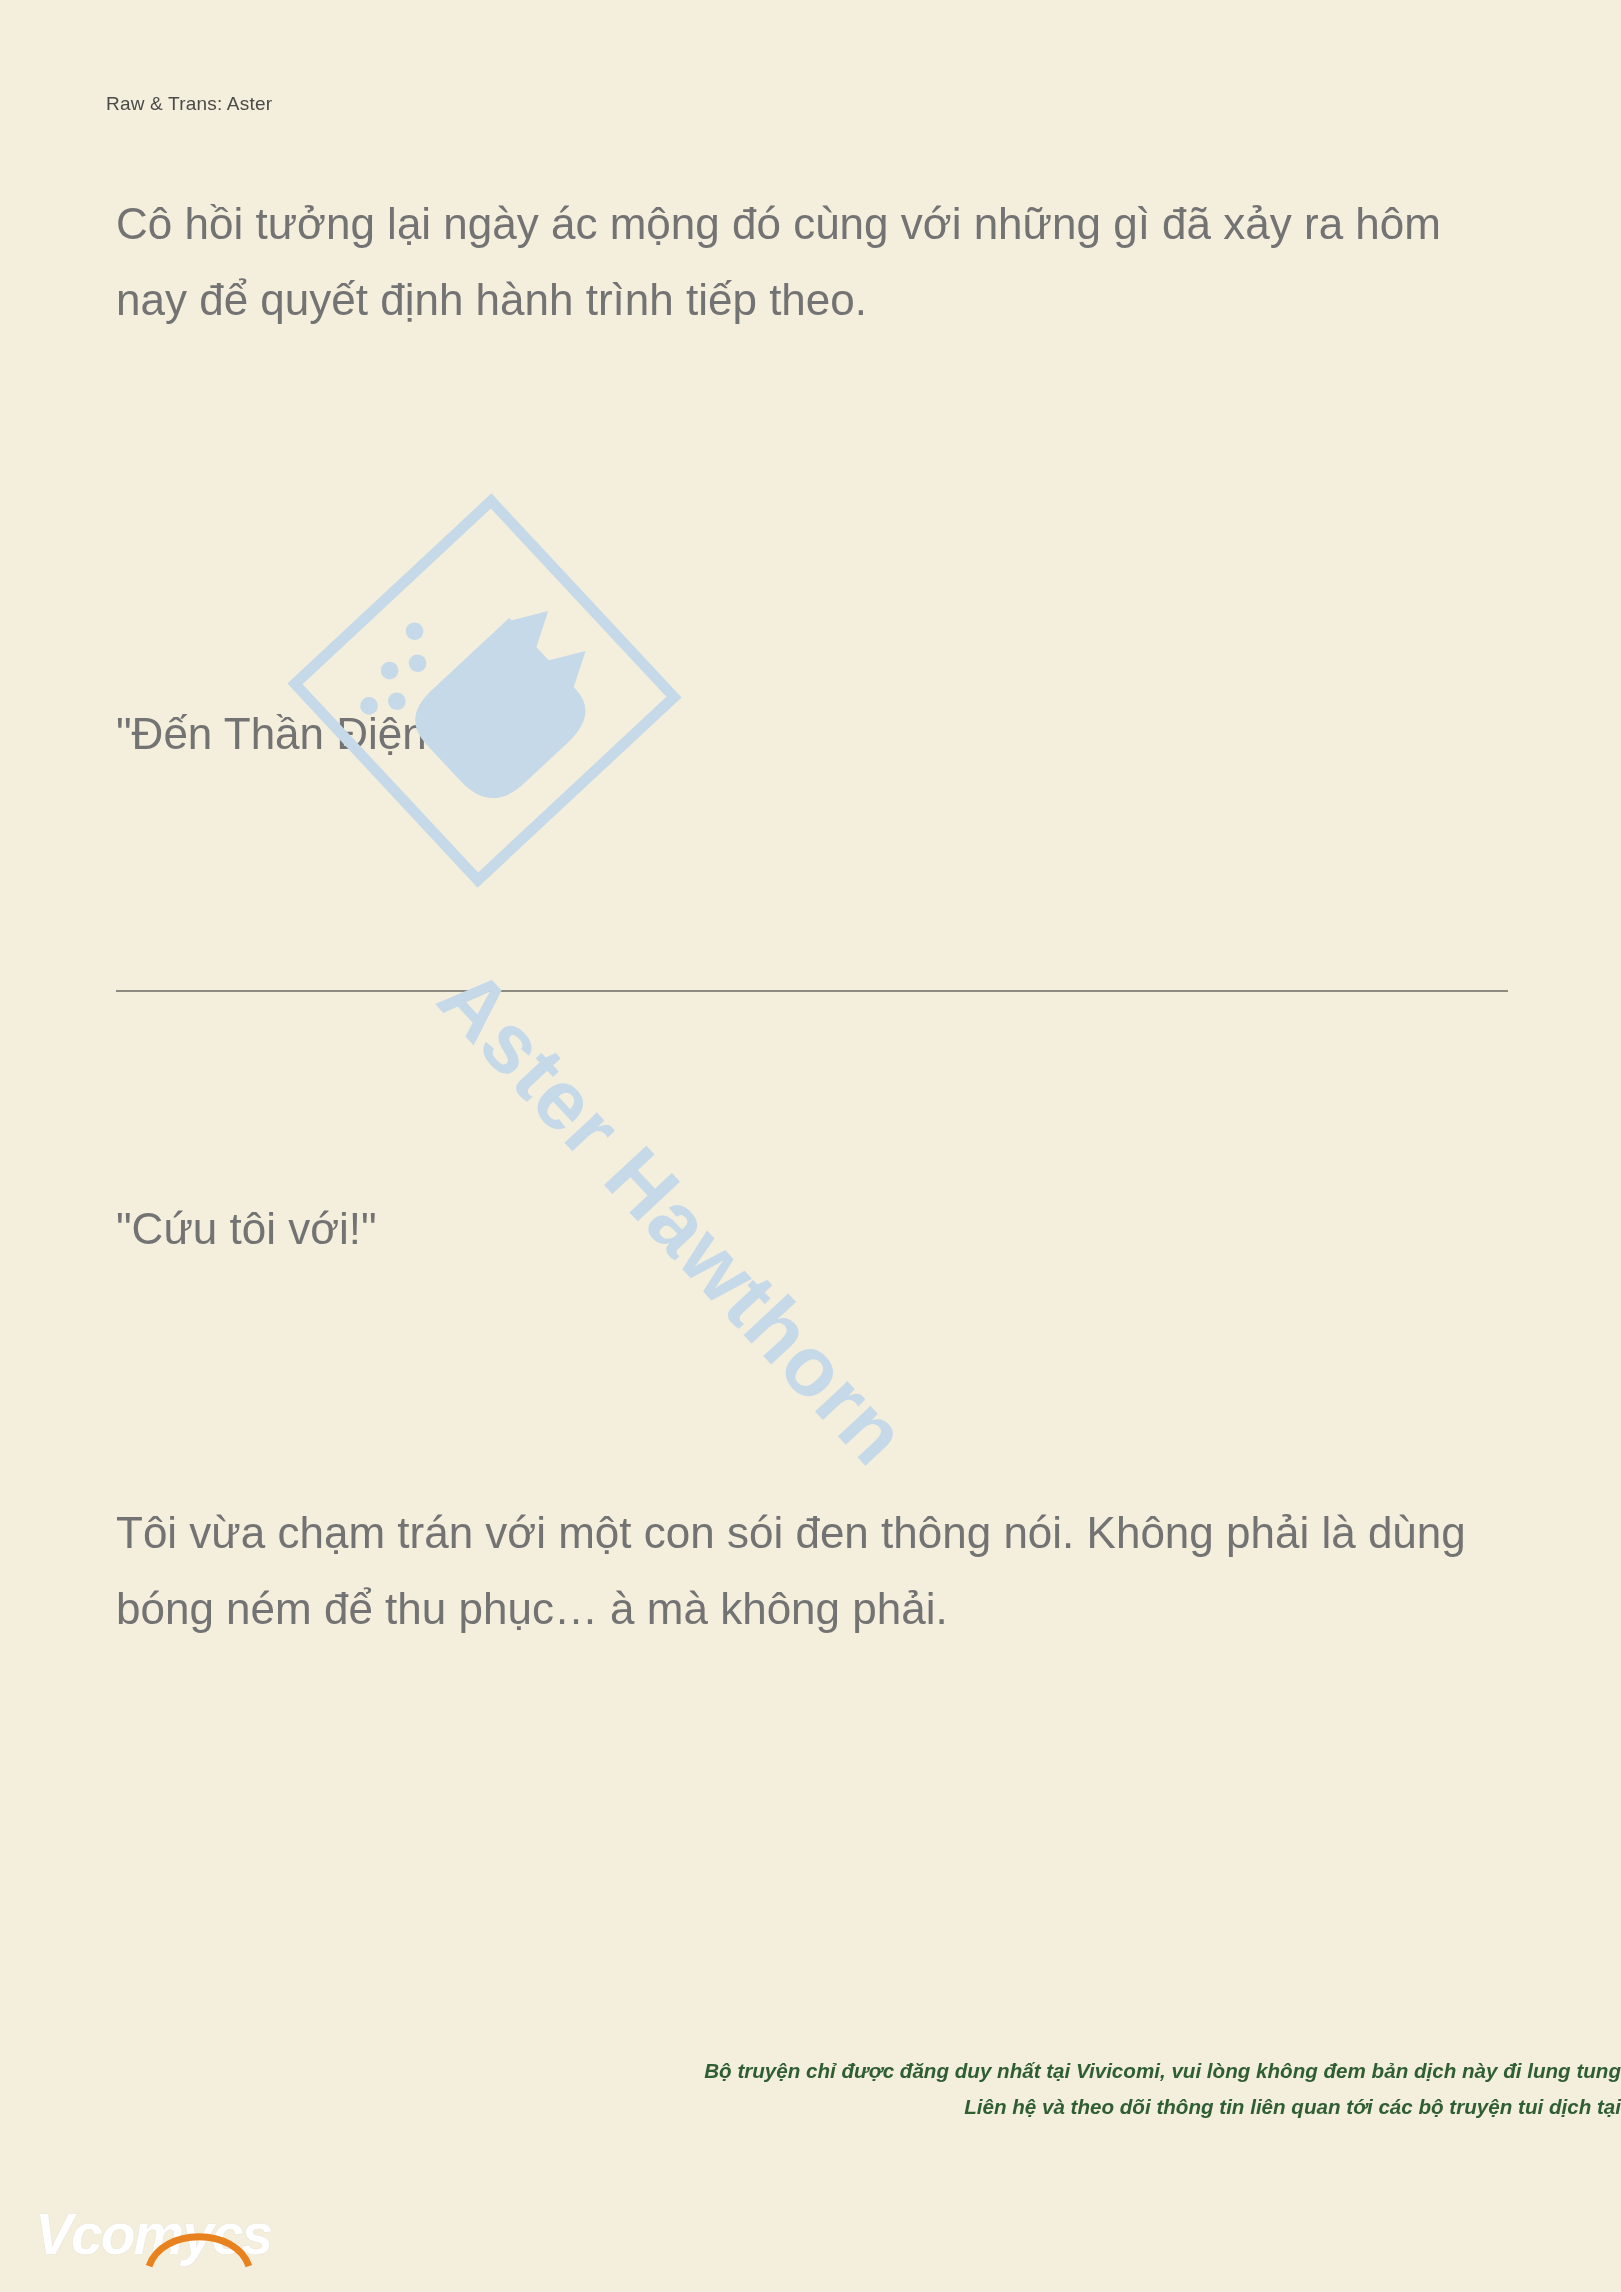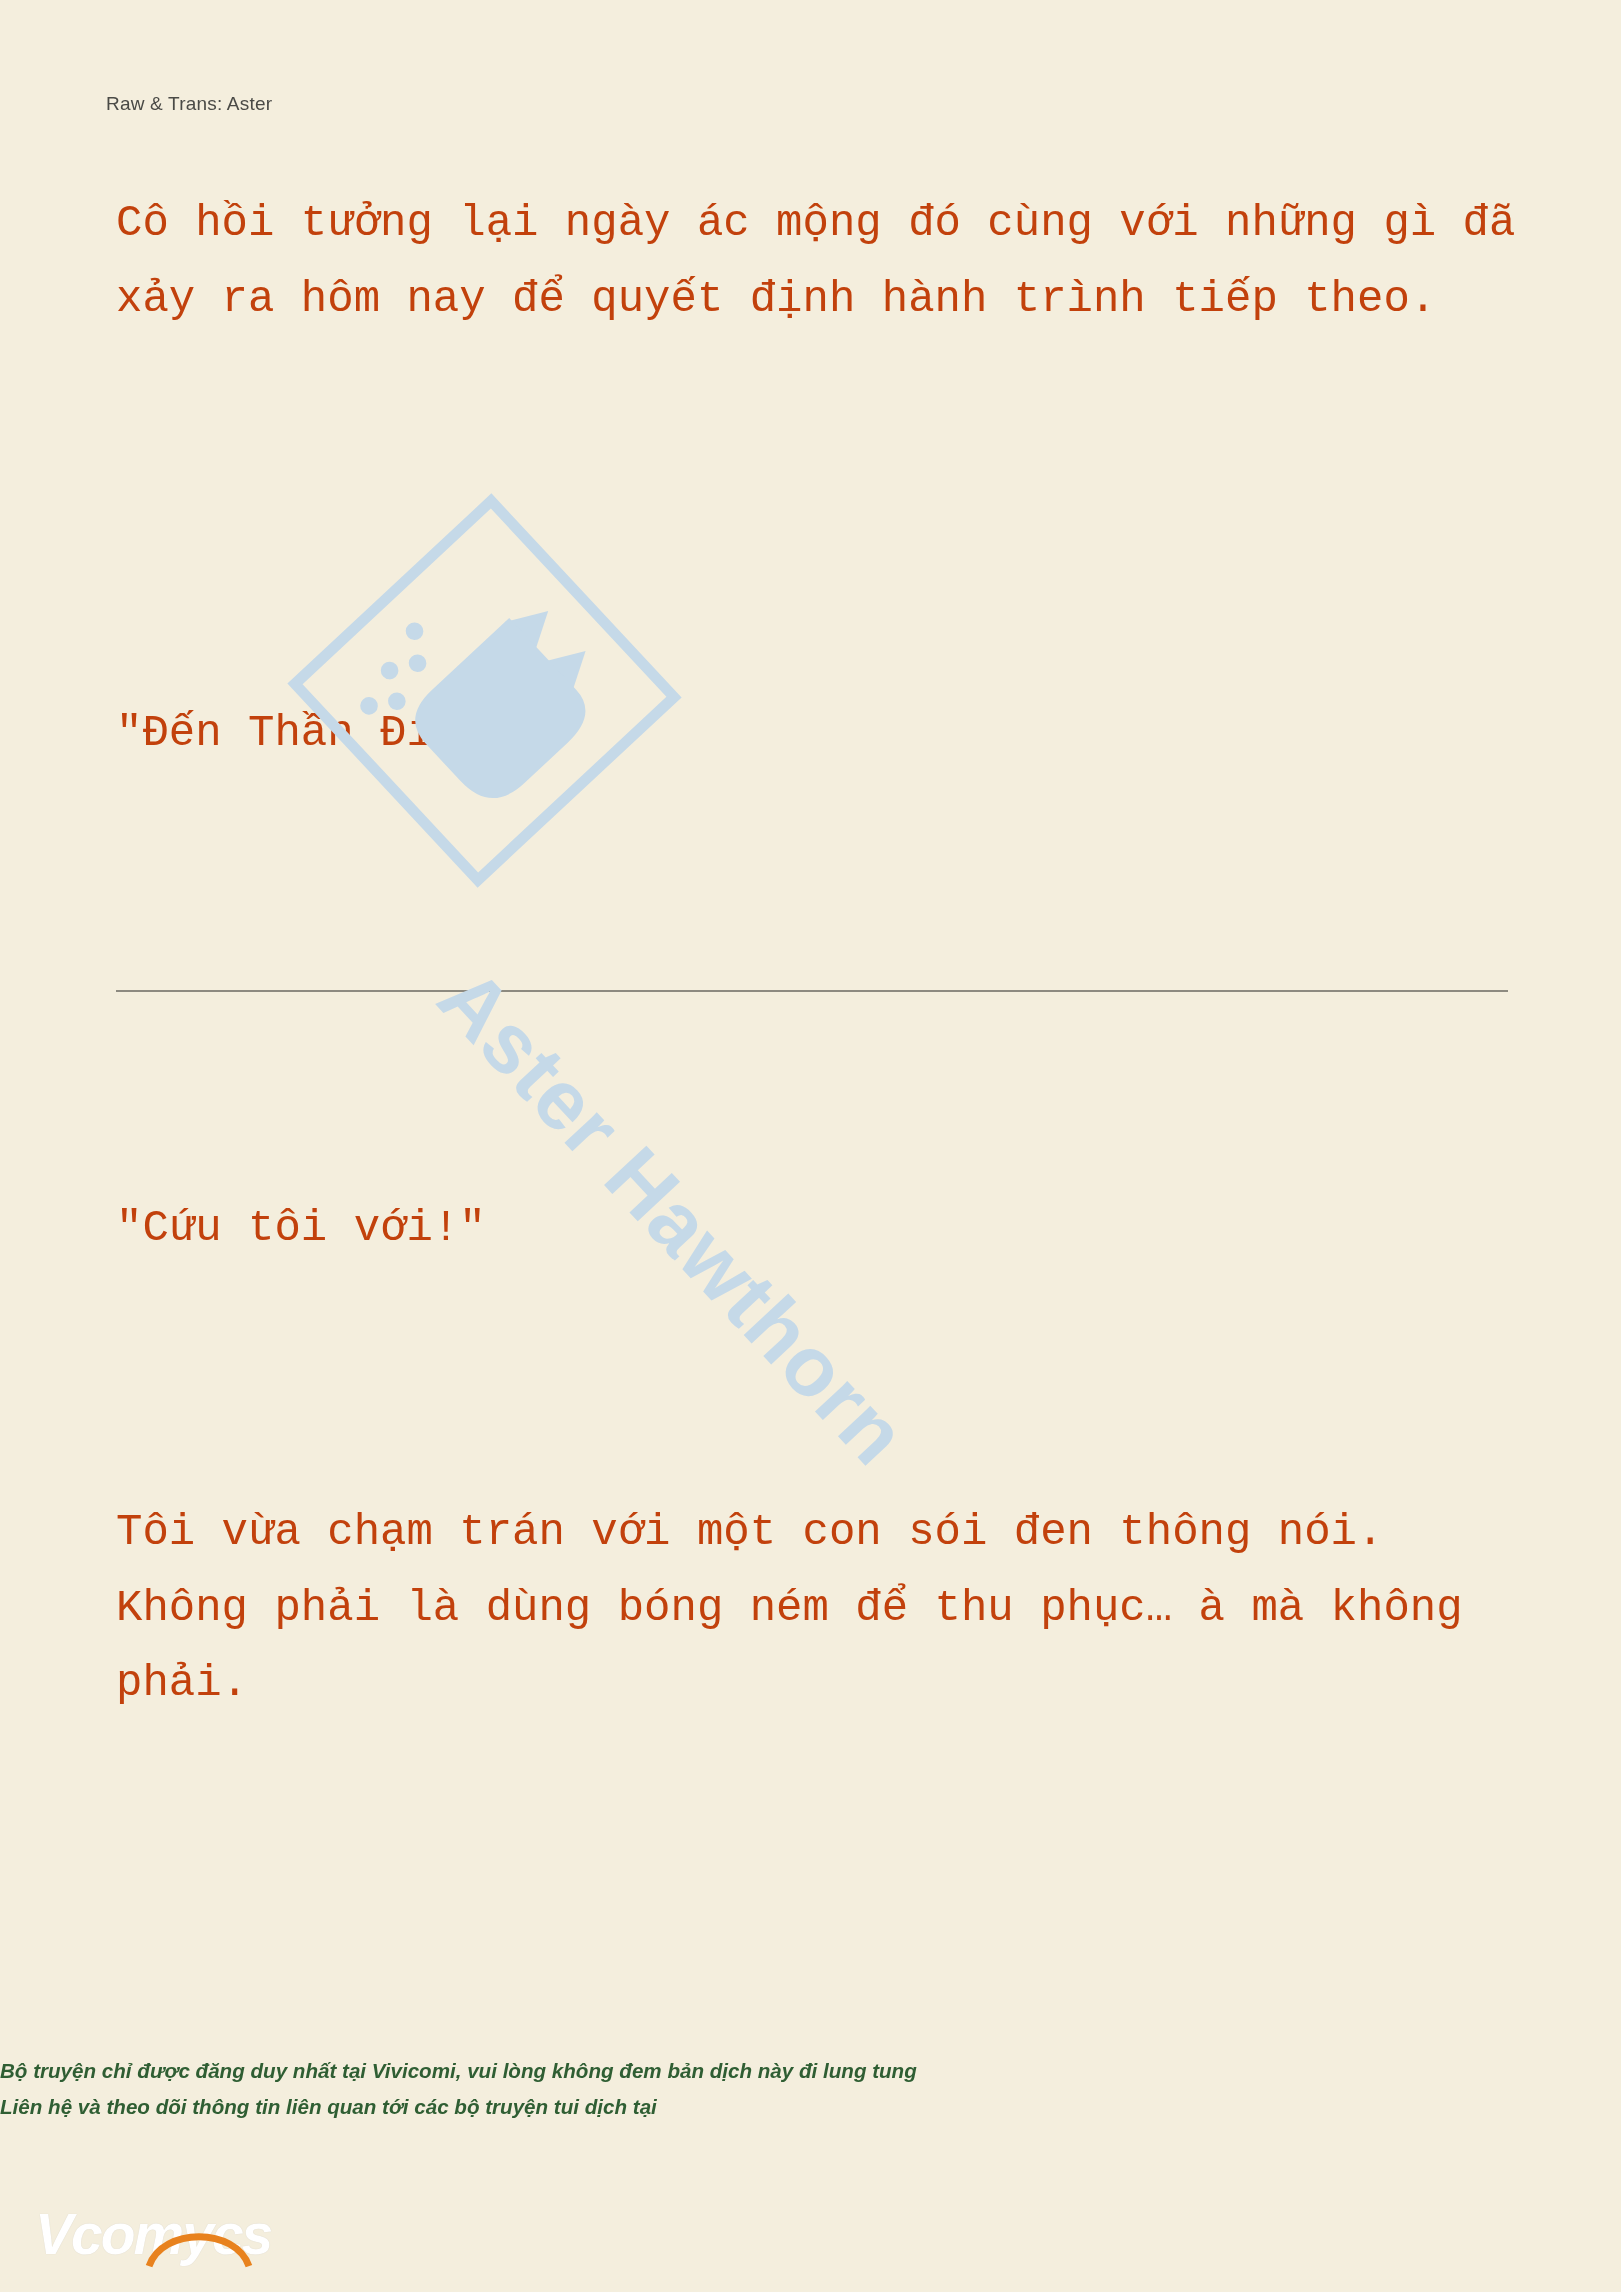--- a/index.html
+++ b/index.html
@@ -27,22 +27,22 @@
     font-family: "Liberation Sans", sans-serif;
     font-size: 19px;
     color: #4a4a46;
     letter-spacing: 0.2px;
   }
 
   .body-text {
     position: absolute;
     left: 116px;
     width: 1402px;
-    font-family: Liberation Mono, monospace;
-    color: #c2410c;
+    font-family: Liberation Sans, sans-serif;
+    color: #737373;
     font-size: 44px;
     line-height: 1.72;
   }
 
   .block-1 { top: 186px; }
   .block-2 { top: 696px; }
   .block-3 { top: 1191px; }
   .block-4 { top: 1495px; }
 
   .divider {
@@ -83,21 +83,21 @@
     width: 323px;
     height: 323px;
     transform: rotate(47deg);
   }
 
   .footer-note {
     position: absolute;
     left: 0;
     right: 0;
     top: 2053px;
-    text-align: left;
+    text-align: right;
     font-family: "Liberation Sans", sans-serif;
     font-size: 20.6px;
     font-weight: bold;
     font-style: italic;
     color: #2f5e33;
     line-height: 1.75;
   }
 
   .logo {
     position: absolute;

